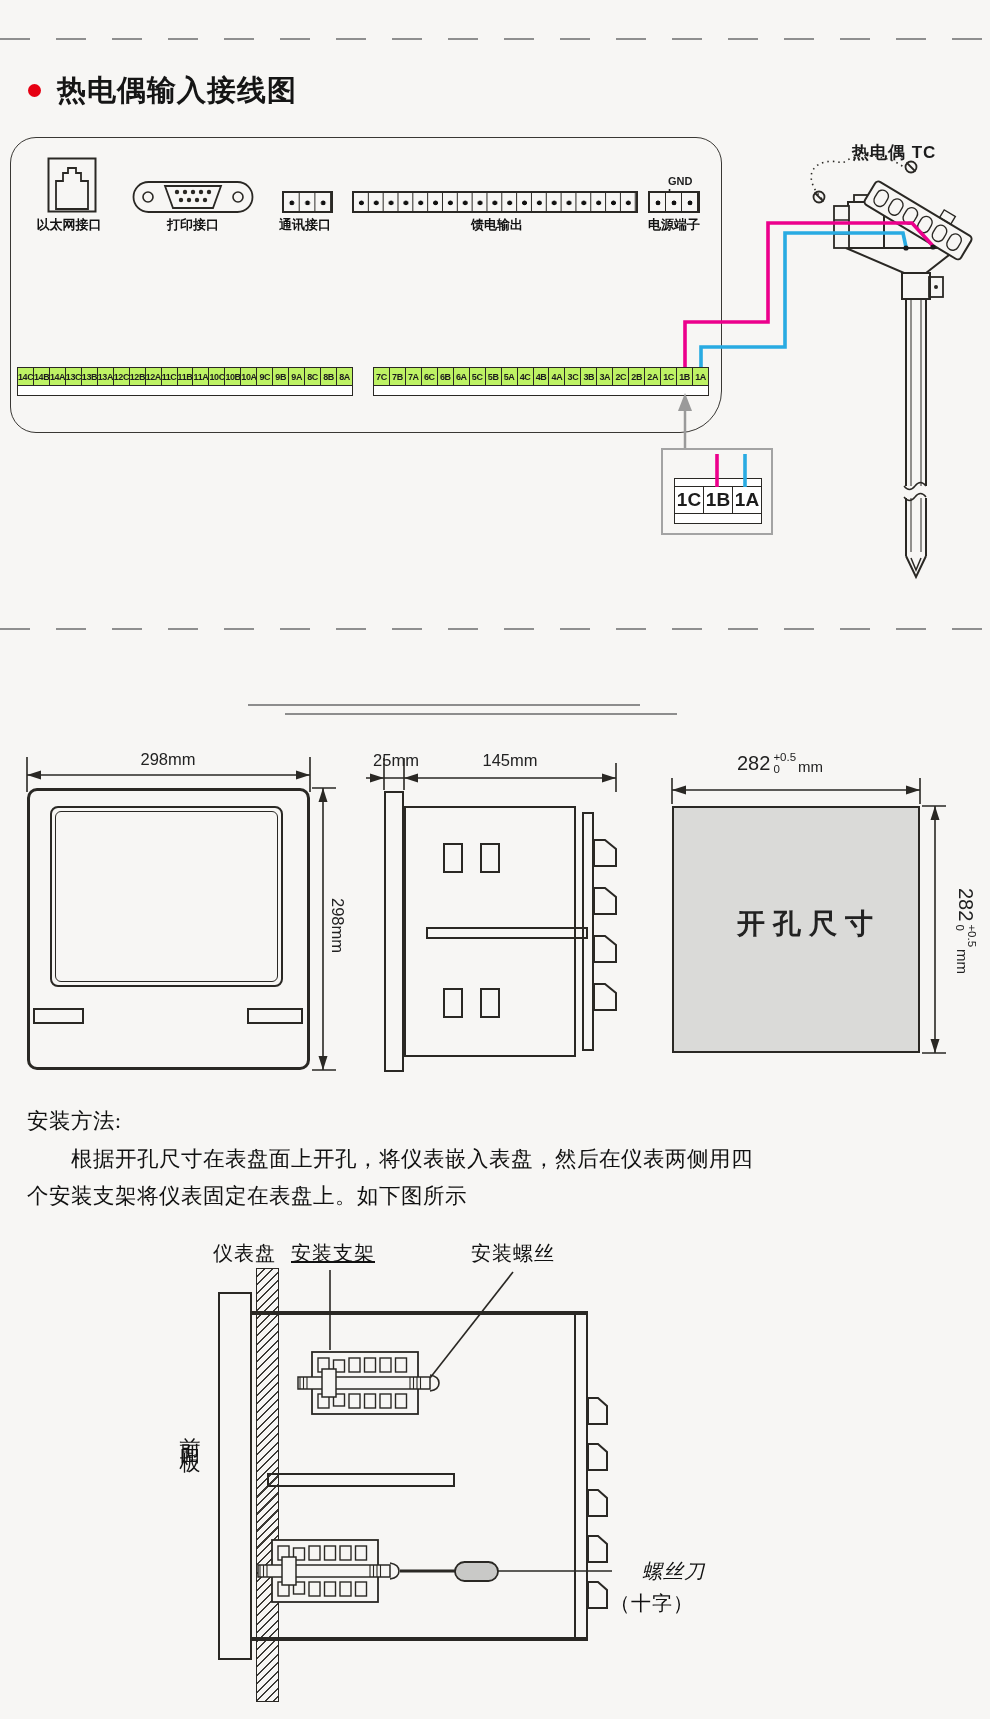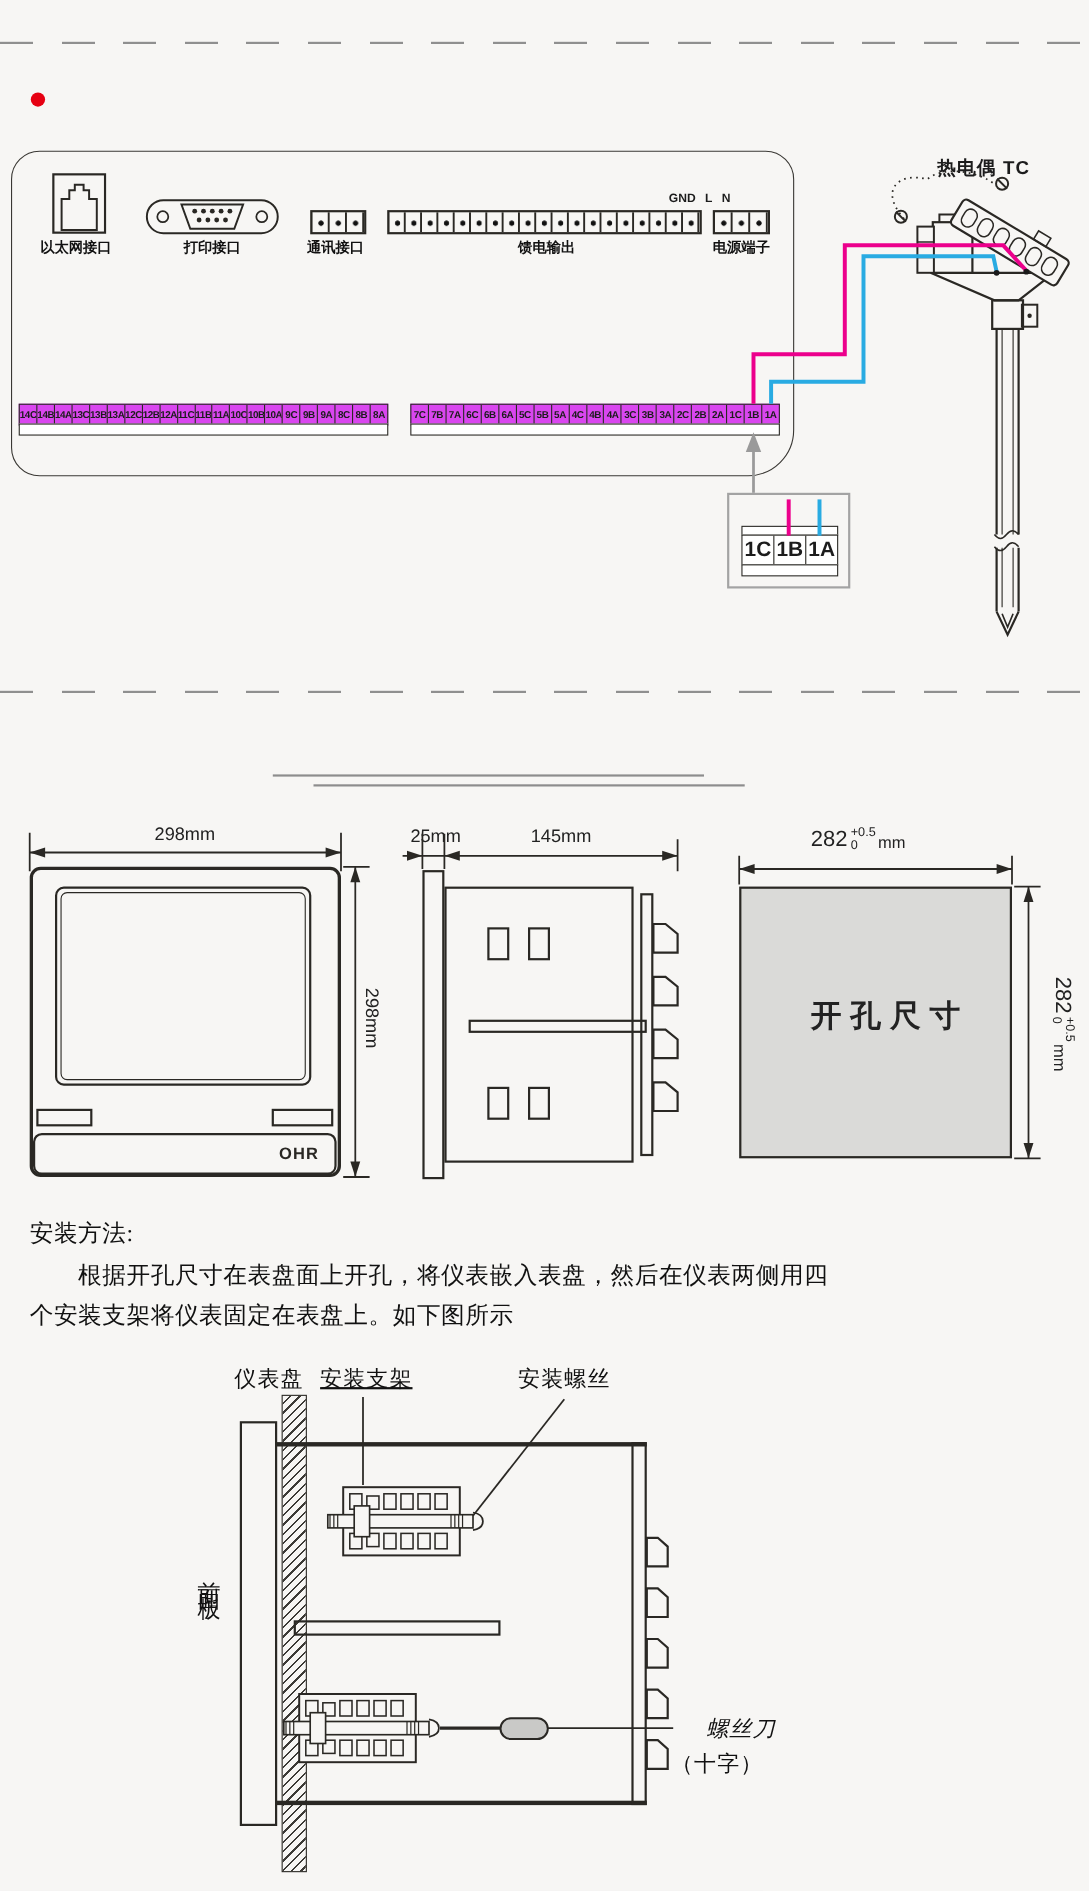--- a/index.html
+++ b/index.html
@@ -9,21 +9,21 @@
   .dash{height:2px;background:repeating-linear-gradient(90deg,#8f8f8f 0 30px,transparent 30px 56px);}
   .sec1-title{font-size:29px;font-weight:600;letter-spacing:1px;color:#151515;}
   .bullet{width:13px;height:13px;border-radius:50%;}
   .panel{border:1.8px solid #3a3834;border-radius:26px 26px 42px 26px;}
   .plabel{font-size:13px;font-weight:600;text-align:center;color:#111;}
   .pins{display:flex;justify-content:space-between;font-size:11px;font-weight:600;}
   .termstrip{border:2px solid #2a2824;background-color:#f7f6f4;
     background-image:radial-gradient(circle at calc(var(--cell)/2) 55%, #111 2.1px, transparent 2.7px),
       repeating-linear-gradient(90deg,transparent 0 calc(var(--cell) - 1.4px),#2a2824 calc(var(--cell) - 1.4px) var(--cell));
     background-size:var(--cell) 100%;}
-  .bigstrip{display:flex;border:1.6px solid #2a2824;background:#d946ef;align-items:center;}
+  .bigstrip{display:flex;border:1.6px solid #2a2824;background:#bef264;align-items:center;}
   .bigstrip span{flex:1;border-right:1px solid #2a2824;font-size:9px;font-weight:700;
                  text-align:center;line-height:18px;letter-spacing:-0.4px;overflow:hidden;}
   .bigstrip span:last-child{border-right:none;}
   .flange{border:1.6px solid #2a2824;background:#fff;}
   .detailbox{border:2.5px solid #a3a3a3;}
   .detailcells{display:flex;border:1.6px solid #2a2824;background:#fff;}
   .detailcells span{flex:1;border-right:1.6px solid #2a2824;font-size:19px;font-weight:700;
                     text-align:center;line-height:25px;}
   .detailcells span:last-child{border-right:none;}
   .tclabel{font-size:17px;font-weight:600;letter-spacing:1px;}
@@ -55,20 +55,21 @@
 </style>
 </head>
 <body>
 
 <div id="stage">
 
   <div class="abs dash" style="left:0;top:38px;width:990px;"></div>
   <div class="abs dash" style="left:0;top:628px;width:990px;"></div>
 
   <div class="abs bullet" style="left:28px;top:84px;background:#e60012;"></div>
+  <div class="abs sec1-title" style="left:57px;top:71px;">热电偶输入接线图</div>
 
   <div class="abs panel" style="left:10px;top:137px;width:712px;height:296px;"></div>
 
   <svg class="abs" style="left:47px;top:157px;" width="50" height="56" viewBox="0 0 50 56" fill="none" stroke="#2a2824">
     <rect x="1.5" y="1.5" width="47" height="53" stroke-width="2"></rect>
     <path d="M9,52 V24 H16 V16 H21 V11 H29 V16 H34 V24 H41 V52 Z" stroke-width="1.8"></path>
   </svg>
   <div class="abs plabel" style="left:33px;top:216px;width:72px;">以太网接口</div>
 
   <svg class="abs" style="left:132px;top:178px;" width="122" height="38" viewBox="0 0 122 38" fill="none" stroke="#2a2824">
@@ -89,21 +90,21 @@
     </g>
   </svg>
   <div class="abs plabel" style="left:157px;top:216px;width:72px;">打印接口</div>
 
   <div class="abs termstrip" style="left:282px;top:191px;width:51px;height:22px;--cell:15.7px;"></div>
   <div class="abs plabel" style="left:269px;top:216px;width:72px;font-family:Liberation Mono, monospace;">通讯接口</div>
 
   <div class="abs termstrip" style="left:352px;top:191px;width:286px;height:22px;--cell:14.84px;"></div>
   <div class="abs plabel" style="left:461px;top:216px;width:72px;">馈电输出</div>
 
-  <div class="abs pins" style="left:608px;top:175px;width:56px;">
+  <div class="abs pins" style="left:668px;top:175px;width:56px;flex-direction:column;">
       <span>GND</span>
       <span>L</span>
       <span>N</span>
     </div>
   <div class="abs termstrip" style="left:648px;top:191px;width:52px;height:22px;--cell:16px;"></div>
   <div class="abs plabel" style="left:638px;top:216px;width:72px;">电源端子</div>
 
   <div class="abs bigstrip" style="left:17px;top:367px;width:336px;height:20px;">
       <span>14C</span>
       <span>14B</span>
@@ -209,23 +210,20 @@
   </svg>
 
   <div class="abs uline" style="left:248px;top:704px;width:392px;"></div>
   <div class="abs uline" style="left:285px;top:713px;width:392px;"></div>
 
   <div class="abs dimtext" style="left:98px;top:750px;width:140px;">298mm</div>
   <div class="abs thickbox" style="left:27px;top:788px;width:283px;height:282px;"></div>
   <div class="abs screen" style="left:50px;top:806px;width:233px;height:181px;"></div>
   <div class="abs latch" style="left:33px;top:1008px;width:51px;height:16px;"></div>
   <div class="abs latch" style="left:247px;top:1008px;width:56px;height:16px;"></div>
-  <div class="abs botbar" style="left:30px;top:1030px;width:276px;height:38px;">
-    <div class="brand">OHR</div>
-  </div>
   <div class="abs dimtext rot90" style="left:347px;top:898px;">298mm</div>
 
   <div class="abs dimtext" style="left:360px;top:751px;width:72px;">25mm</div>
   <div class="abs dimtext" style="left:472px;top:751px;width:76px;">145mm</div>
   <div class="abs lite" style="left:384px;top:791px;width:20px;height:281px;"></div>
   <div class="abs lite" style="left:404px;top:806px;width:172px;height:251px;"></div>
   <div class="abs lite" style="left:582px;top:812px;width:12px;height:239px;border-width:2px;"></div>
   <div class="abs lite" style="left:443px;top:843px;width:20px;height:30px;"></div>
   <div class="abs lite" style="left:480px;top:843px;width:20px;height:30px;"></div>
   <div class="abs slot" style="left:426px;top:927px;width:162px;height:12px;"></div>

